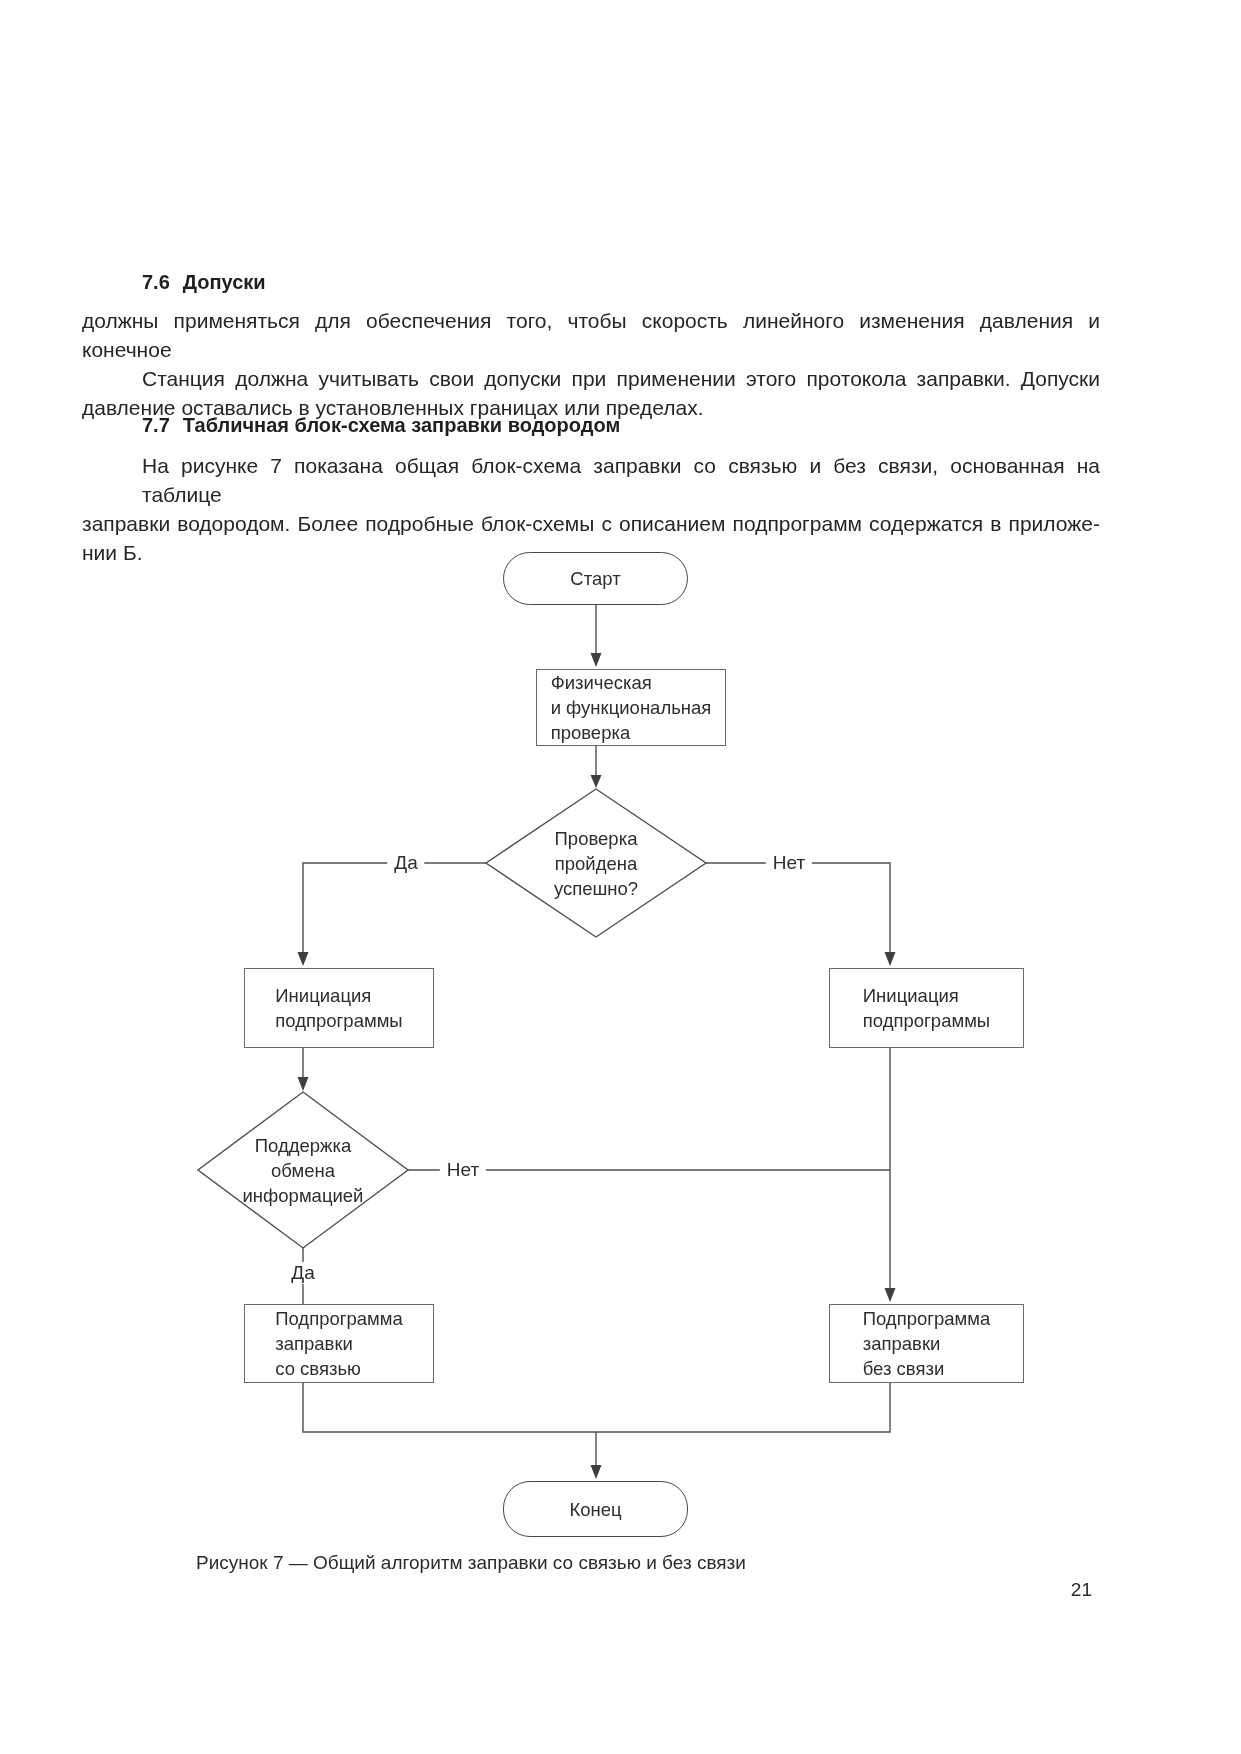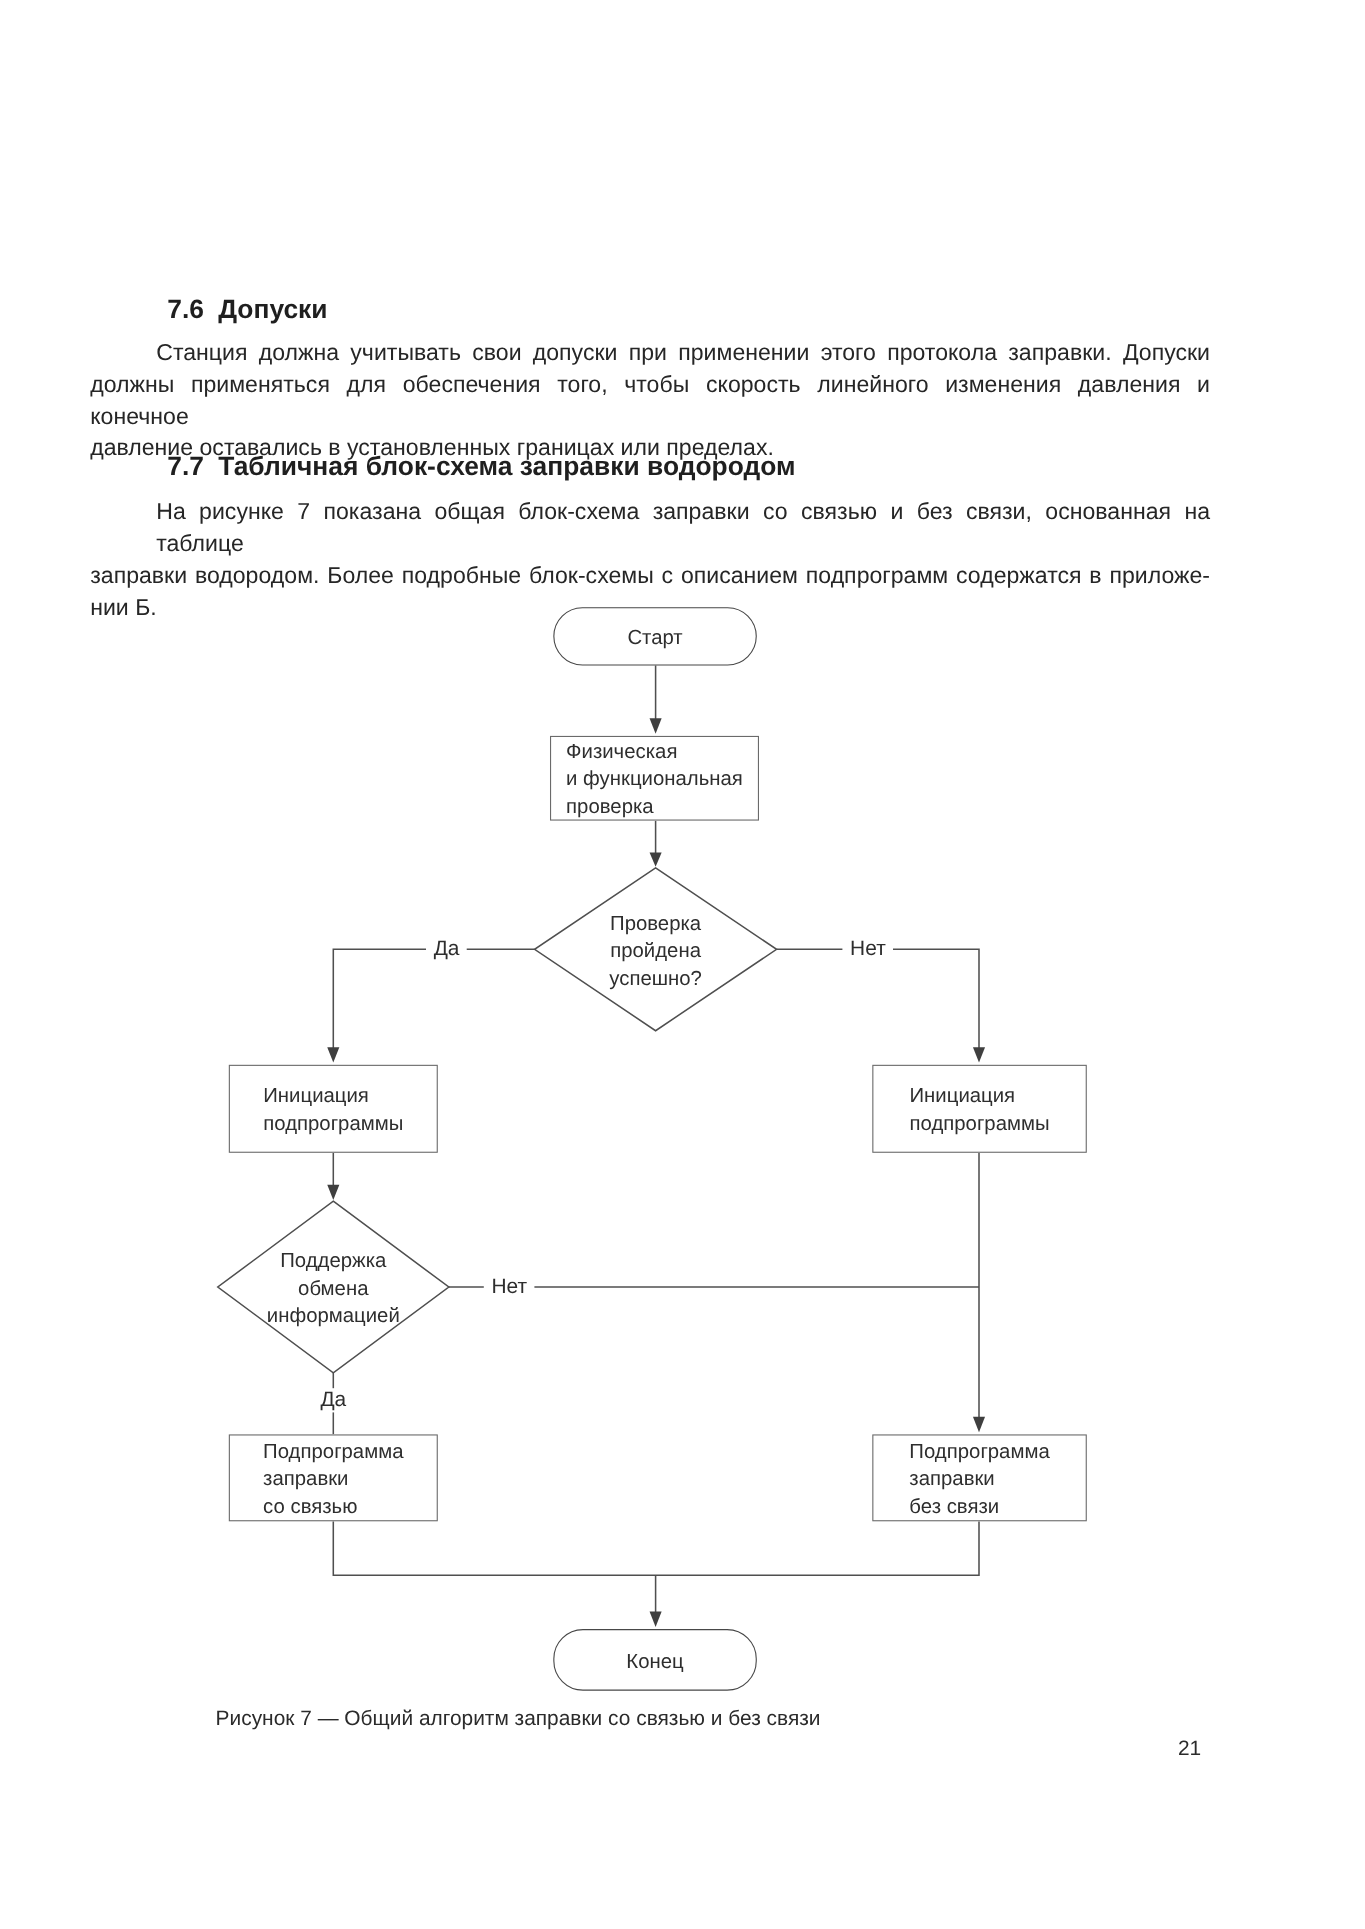--- a/index.html
+++ b/index.html
@@ -36,22 +36,22 @@
     color: #262626;
   }
   .jline {
     text-align: justify;
     text-align-last: justify;
   }
   .lastline { text-align: left; }
   .indent { padding-left: 60px; }
   .heading {
     position: absolute;
-    left: 152px;
-    font-size: 24px;
+    left: 142px;
+    font-size: 20px;
     font-weight: bold;
     line-height: 24px;
     color: #1f1f1f;
   }
   .heading .hnum { margin-right: 13px; }
 
   
   .fc-svg {
     position: absolute;
     left: 0; top: 0;
@@ -63,21 +63,21 @@
     box-sizing: border-box;
     background: #ffffff;
     display: flex;
     align-items: center;
     justify-content: center;
     font-size: 18.5px;
     line-height: 25px;
     color: #2e2e2e;
     white-space: pre-line;
   }
-  .rect { border: 1.5px solid #6a6a6a; }
+  .rect { border: 1.5px solid #6a6a6a; margin-left: 36px; }
   .terminator { border: 1.4px solid #474747; border-radius: 27px; }
   .dtext {
     position: absolute;
     display: flex;
     align-items: center;
     justify-content: center;
     text-align: center;
     font-size: 18.5px;
     line-height: 25px;
     color: #2e2e2e;
@@ -115,22 +115,22 @@
 
 <div class="page">
 
 
 
   <div class="heading" style="top:270px;">
     <span class="hnum">7.6</span><span>Допуски</span>
   </div>
 
   <div class="para" style="top:306px;">
+    <div class="jline">должны применяться для обеспечения того, чтобы скорость линейного изменения давления и конечное</div>
     <div class="jline indent">Станция должна учитывать свои допуски при применении этого протокола заправки. Допуски</div>
-    <div class="jline">должны применяться для обеспечения того, чтобы скорость линейного изменения давления и конечное</div>
     <div class="lastline">давление оставались в установленных границах или пределах.</div>
   </div>
 
   <div class="heading" style="top:413px;">
     <span class="hnum">7.7</span><span>Табличная блок-схема заправки водородом</span>
   </div>
 
   <div class="para" style="top:451px;">
     <div class="jline indent">На рисунке 7 показана общая блок-схема заправки со связью и без связи, основанная на таблице</div>
     <div class="jline">заправки водородом. Более подробные блок-схемы с описанием подпрограмм содержатся в приложе-</div>

